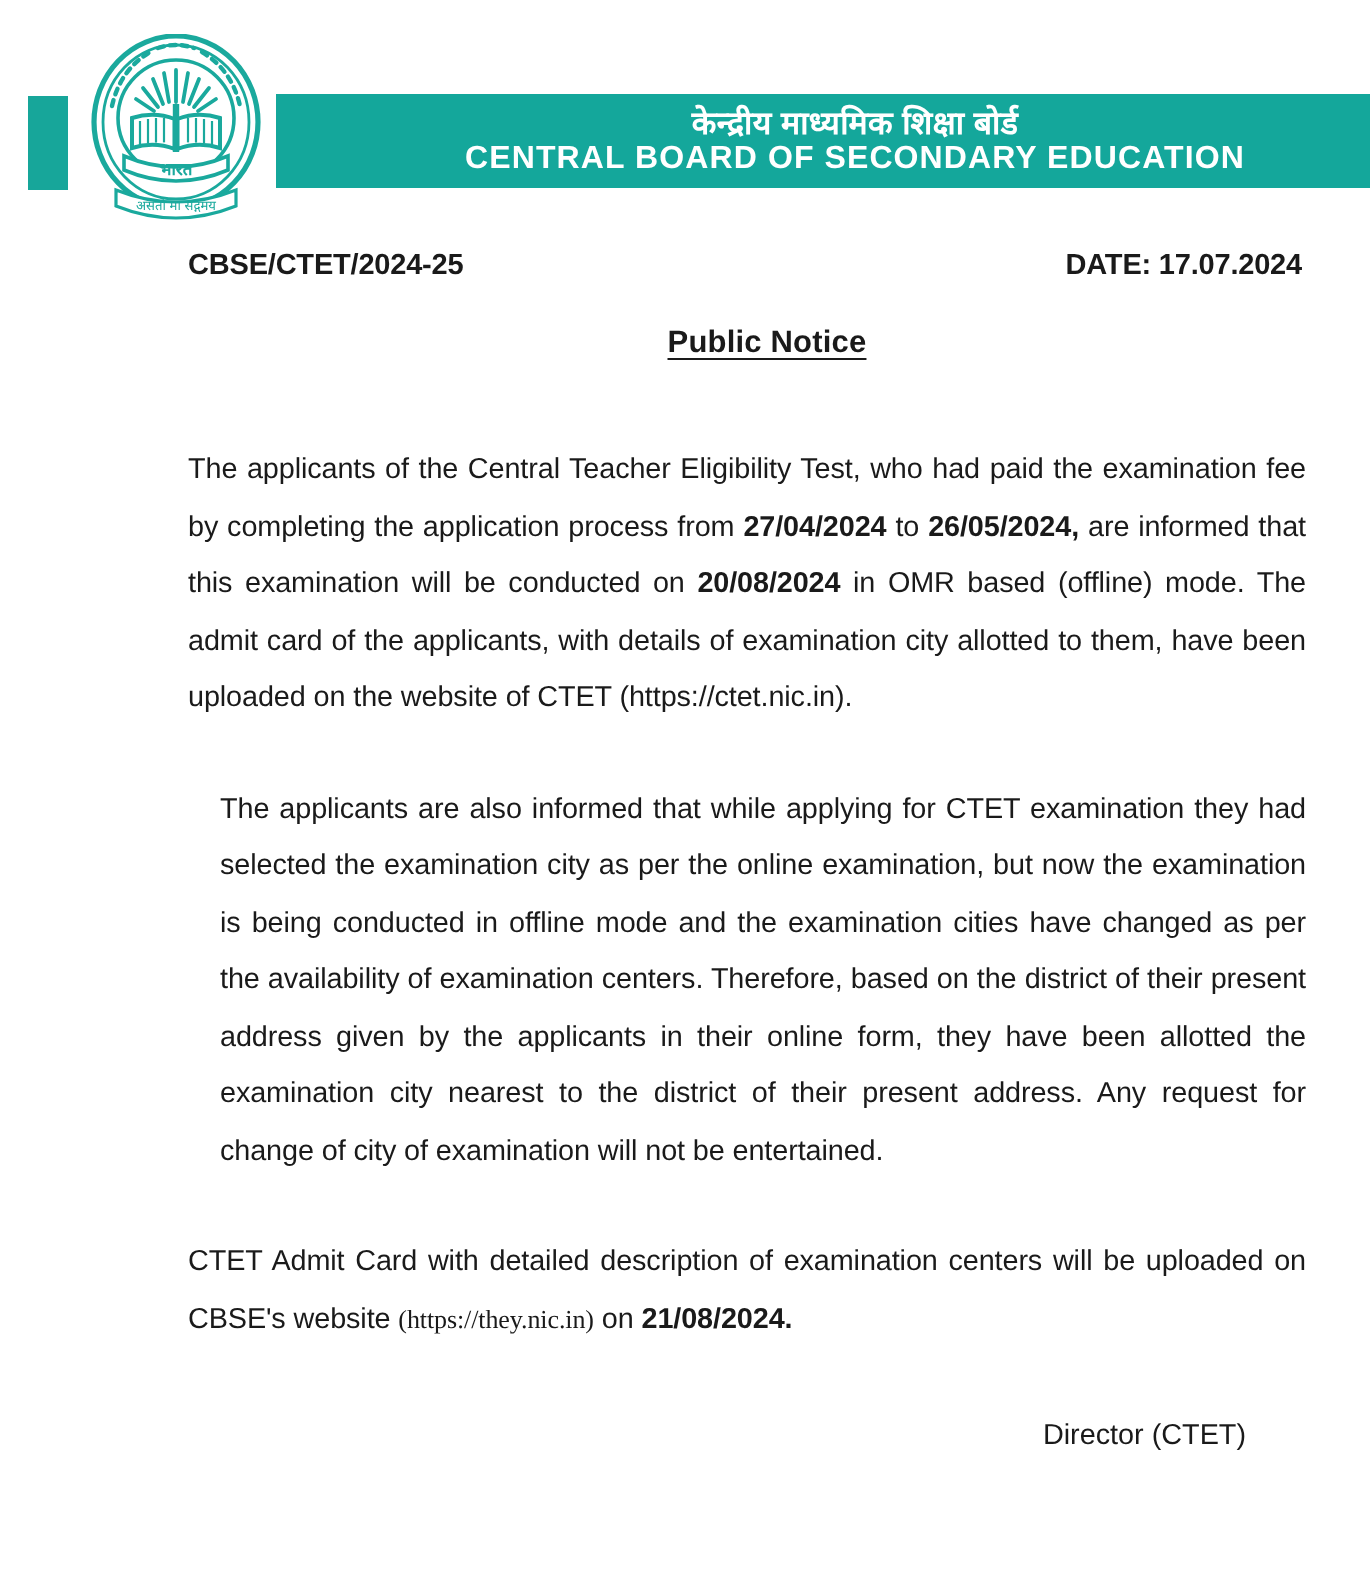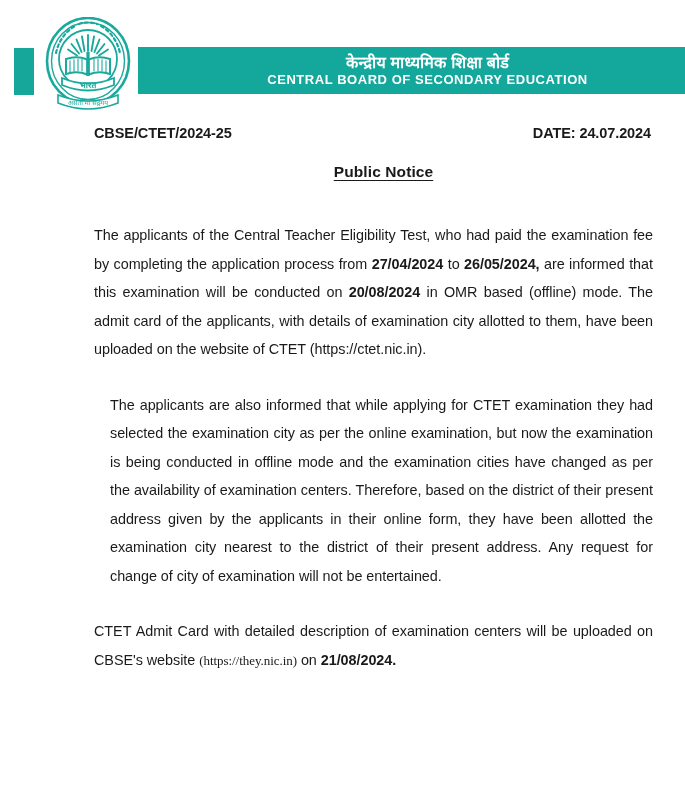--- a/index.html
+++ b/index.html
@@ -45,21 +45,21 @@
   .header-bar .hindi-title {
     color: #ffffff;
     font-size: 16px;
     line-height: 18px;
     font-weight: 600;
     letter-spacing: 0.2px;
     font-family: "Liberation Sans", sans-serif;
   }
   .header-bar .english-title {
     color: #ffffff;
-    font-size: 13px;
+    font-size: 16px;
     line-height: 16px;
     font-weight: bold;
     letter-spacing: 0.55px;
     font-family: "Liberation Sans", sans-serif;
     white-space: nowrap;
   }
 
   
   .logo-wrap {
     position: absolute;
@@ -183,27 +183,30 @@
   <div class="header-bar">
     <div class="hindi-title">केन्द्रीय माध्यमिक शिक्षा बोर्ड</div>
     <div class="english-title">CENTRAL BOARD OF SECONDARY EDUCATION</div>
   </div>
 </div>
 
 <div class="doc-body">
 
   <div class="ref-line">
     <span class="ref-text">CBSE/CTET/2024-25</span>
-    <span class="date-text">DATE: 24.07.2024</span>
+    <span class="date-text">DATE: 17.07.2024</span>
   </div>
 
   <div class="notice-title-row">
     <span class="notice-title">Public Notice</span>
   </div>
 
   <p class="para para-1"><span>The applicants of the Central Teacher Eligibility Test, who had paid the examination fee by completing the application process from </span><b>27/04/2024</b><span> to </span><b>26/05/2024,</b><span> are informed that this examination will be conducted on </span><b>20/08/2024</b><span> in OMR based (offline) mode. The admit card of the applicants, with details of examination city allotted to them, have been uploaded on the website of CTET (https://ctet.nic.in).</span></p>
 
   <p class="para para-2">The applicants are also informed that while applying for CTET examination they had selected the examination city as per the online examination, but now the examination is being conducted in offline mode and the examination cities have changed as per the availability of examination centers. Therefore, based on the district of their present address given by the applicants in their online form, they have been allotted the examination city nearest to the district of their present address. Any request for change of city of examination will not be entertained.</p>
 
   <p class="para para-3"><span>CTET Admit Card with detailed description of examination centers will be uploaded on CBSE's website </span><span class="url-small">(https://they.nic.in)</span><span> on </span><b>21/08/2024.</b></p>
 
+  <div class="signature-row">
+    <span>Director (CTET)</span>
+  </div>
 
 </div>
 
 </body></html>

